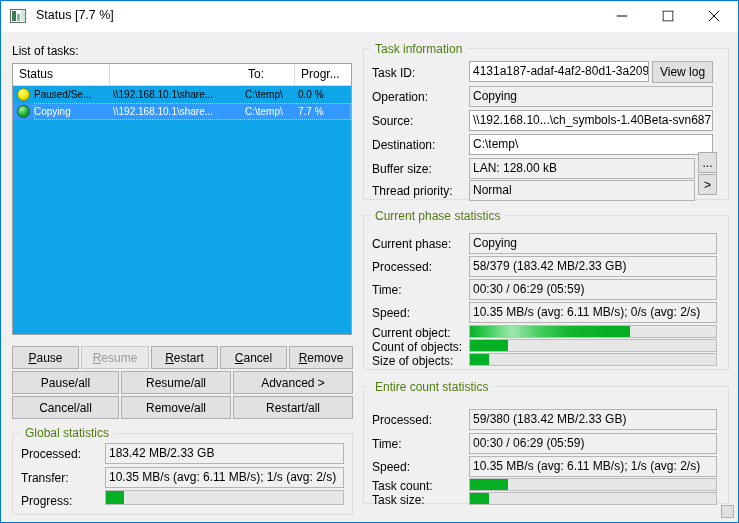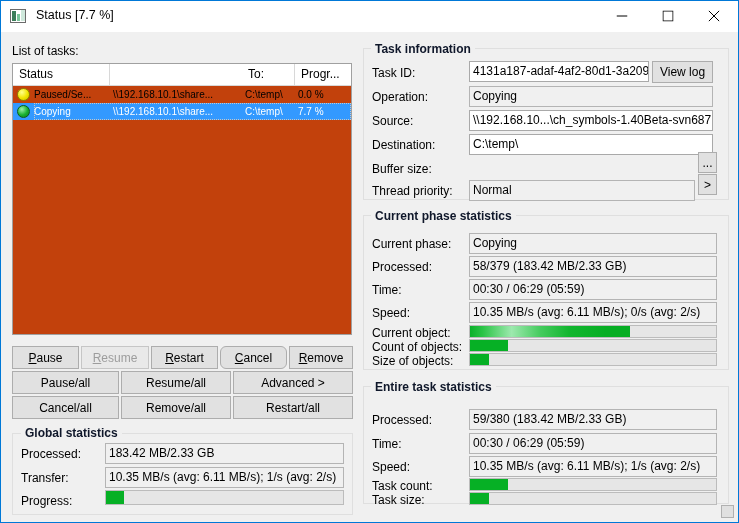--- a/index.html
+++ b/index.html
@@ -111,23 +111,22 @@
     position: absolute;
     box-sizing: border-box;
     border: 1px solid #dfdfdf;
     border-radius: 0;
   }
   .group-title {
     position: absolute;
     background: #f0f0f0;
     padding: 0 4px;
     font-size: 12px;
-    color: #0f172a;
-    white-space: nowrap;
-    font-weight: bold;
+    color: #4d7c0f;
+    white-space: nowrap;
   }
 
   
   .pbar {
     position: absolute;
     box-sizing: border-box;
     background: #e6e6e6;
     border: 1px solid #bcbcbc;
     overflow: hidden;
   }
@@ -141,21 +140,21 @@
       #0bb02a 0%, #2bc447 8%, #9de9ae 26%, #45cb5e 44%,
       #12b62f 62%, #07ae24 85%, #07ae24 100%);
   }
 
   
   #list-box {
     position: absolute;
     left: 11px; top: 62px;
     width: 340px; height: 272px;
     box-sizing: border-box;
-    background: #c2410c;
+    background: #0ea5e9;
     border: 1px solid #a0a0a0;
     overflow: hidden;
   }
   #list-header {
     position: absolute;
     left: 0; top: 0; right: 0; height: 21px;
     background: #ffffff;
     border-bottom: 1px solid #d8d8d8;
   }
   #list-header .hcell {
@@ -259,21 +258,21 @@
       <span class="cell" style="left:21px; width:76px;">Copying</span>
       <span class="cell" style="left:100px; width:129px;">\\192.168.10.1\share...</span>
       <span class="cell" style="left:232px; width:50px;">C:\temp\</span>
       <span class="cell" style="left:285px; width:53px;">7.7 %</span>
     </div>
   </div>
 
   <button class="btn" style="left:11px;  top:345px; width:67px;  height:23px;"><u>P</u><span>ause</span></button>
   <button class="btn disabled" style="left:80px;  top:345px; width:68px;  height:23px;"><u>R</u><span>esume</span></button>
   <button class="btn" style="left:150px; top:345px; width:67px;  height:23px;"><u>R</u><span>estart</span></button>
-  <button class="btn" style="left:219px; top:345px; width:67px;  height:23px;border-radius:6px;"><u>C</u><span>ancel</span></button>
+  <button class="btn" style="left:219px; top:345px; width:67px;  height:23px;"><u>C</u><span>ancel</span></button>
   <button class="btn" style="left:288px; top:345px; width:64px;  height:23px;"><u>R</u><span>emove</span></button>
 
   <button class="btn" style="left:11px;  top:370px; width:107px; height:23px;">Pause/all</button>
   <button class="btn" style="left:120px; top:370px; width:110px; height:23px;">Resume/all</button>
   <button class="btn" style="left:232px; top:370px; width:120px; height:23px;">Advanced &gt;</button>
 
   <button class="btn" style="left:11px;  top:395px; width:107px; height:23px;">Cancel/all</button>
   <button class="btn" style="left:120px; top:395px; width:110px; height:23px;">Remove/all</button>
   <button class="btn" style="left:232px; top:395px; width:120px; height:23px;">Restart/all</button>
 
@@ -301,20 +300,21 @@
   <div class="label" style="left:371px; top:89px;">Operation:</div>
   <div class="field readonly" style="left:468px; top:85px; width:244px; height:21px;">Copying</div>
 
   <div class="label" style="left:371px; top:113px;">Source:</div>
   <div class="field" style="left:468px; top:109px; width:244px; height:21px;">\\192.168.10...\ch_symbols-1.40Beta-svn687.zip</div>
 
   <div class="label" style="left:371px; top:137px;">Destination:</div>
   <div class="field" style="left:468px; top:133px; width:244px; height:21px;">C:\temp\</div>
 
   <div class="label" style="left:371px; top:161px;">Buffer size:</div>
+  <div class="field readonly" style="left:468px; top:157px; width:226px; height:21px;">LAN: 128.00 kB</div>
   <button class="btn" style="left:697px; top:151px; width:19px; height:21px;">...</button>
 
   <div class="label" style="left:371px; top:183px;">Thread priority:</div>
   <div class="field readonly" style="left:468px; top:179px; width:226px; height:21px;">Normal</div>
   <button class="btn" style="left:697px; top:173px; width:19px; height:21px;">&gt;</button>
 
   <div class="group" style="left:362px; top:214px; width:366px; height:155px;"></div>
   <div class="group-title" style="left:370px; top:208px;">Current phase statistics</div>
 
   <div class="label" style="left:371px; top:236px;">Current phase:</div>
@@ -338,21 +338,21 @@
   <div class="pbar" style="left:468px; top:338px; width:248px; height:13px;">
     <div class="fill" style="width: 15.3%;"></div>
   </div>
 
   <div class="label" style="left:371px; top:353px;">Size of objects:</div>
   <div class="pbar" style="left:468px; top:352px; width:248px; height:13px;">
     <div class="fill" style="width: 7.7%;"></div>
   </div>
 
   <div class="group" style="left:362px; top:385px; width:366px; height:118px;"></div>
-  <div class="group-title" style="left:370px; top:379px;">Entire task statistics</div>
+  <div class="group-title" style="left:370px; top:379px;">Entire count statistics</div>
 
   <div class="label" style="left:371px; top:412px;">Processed:</div>
   <div class="field readonly" style="left:468px; top:408px; width:248px; height:21px;">59/380 (183.42 MB/2.33 GB)</div>
 
   <div class="label" style="left:371px; top:436px;">Time:</div>
   <div class="field readonly" style="left:468px; top:432px; width:248px; height:21px;">00:30 / 06:29 (05:59)</div>
 
   <div class="label" style="left:371px; top:459px;">Speed:</div>
   <div class="field readonly" style="left:468px; top:455px; width:248px; height:21px;">10.35 MB/s (avg: 6.11 MB/s); 1/s (avg: 2/s)</div>
 

